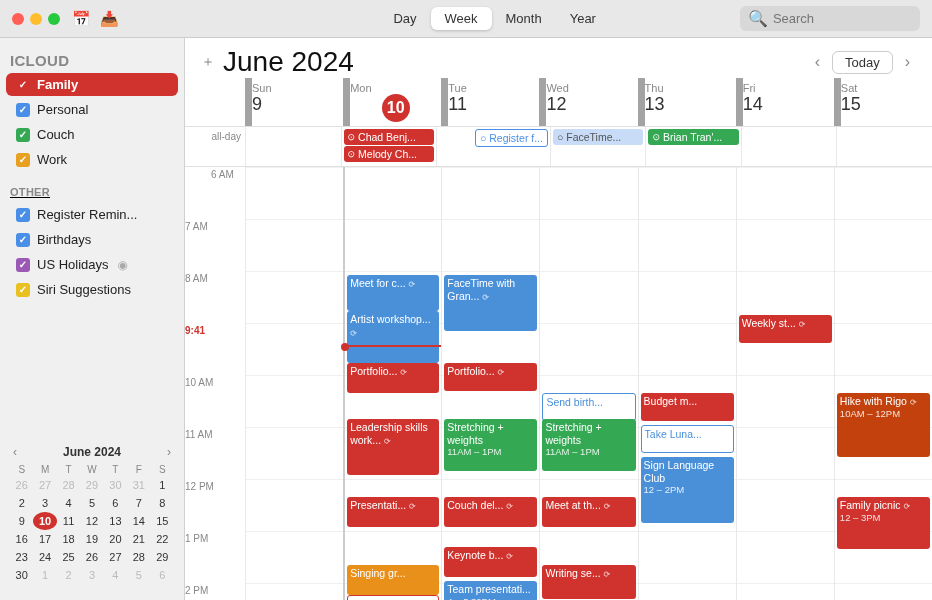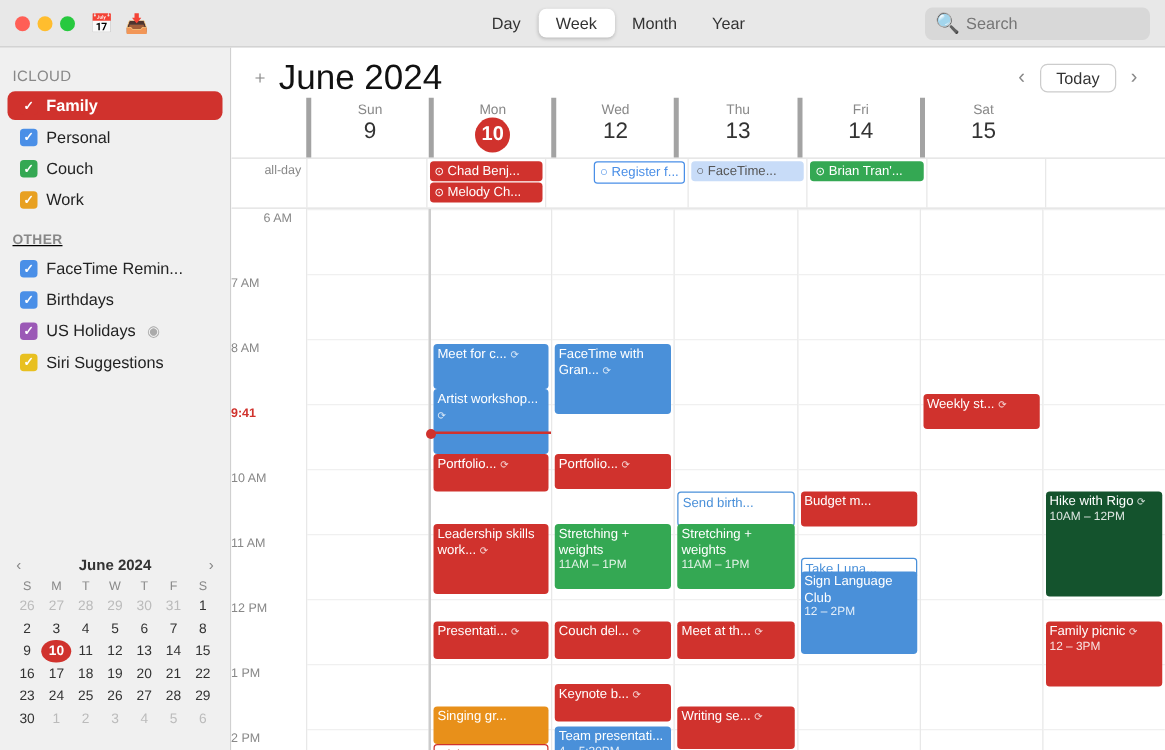--- a/index.html
+++ b/index.html
@@ -247,25 +247,24 @@
     }
 
     
     .day-headers {
       display: grid;
       grid-template-columns: 60px repeat(7, 1fr);
       border-bottom: 1px solid #e0e0e0;
       flex-shrink: 0;
     }
     .day-header {
-      text-align: center;
       padding: 4px 0;
       font-size: 12px;
       color: #888;
-      border-left: 4px solid #a3a3a3;
+      border-left: 7px solid #a3a3a3;
     }
     .day-header:first-child { border-left: none; }
     .day-header .day-name {
       font-size: 11px;
       color: #888;
     }
     .day-header .day-num {
       font-size: 18px;
       font-weight: 300;
       color: #333;
@@ -394,21 +393,21 @@
   <div class="search-bar">
     <span>🔍</span>
     <input type="text" placeholder="Search" style="">
   </div>
 </div>
 
 <div class="main">
 
   <div class="sidebar">
     <div style="padding: 4px 10px 2px;">
-      <span style="font-size:12px;color:#888;font-weight:400;text-transform:uppercase;letter-spacing:0.3px;">iCloud</span>
+      <span style="font-size:15px;color:#888;font-weight:700;text-transform:uppercase;letter-spacing:0.3px;">iCloud</span>
     </div>
 
     <div class="sidebar-item selected">
       <div class="checkbox checked cb-red"></div>
       <span class="sidebar-item-label">Family</span>
     </div>
     <div class="sidebar-item">
       <div class="checkbox checked cb-blue"></div>
       <span class="sidebar-item-label">Personal</span>
     </div>
@@ -420,21 +419,21 @@
       <div class="checkbox checked cb-orange"></div>
       <span class="sidebar-item-label">Work</span>
     </div>
 
     <div style="padding: 10px 10px 2px 10px; text-decoration: underline;">
       <span style="font-size:11px;color:#888;font-weight:600;text-transform:uppercase;letter-spacing:0.3px;">Other</span>
     </div>
 
     <div class="sidebar-item">
       <div class="checkbox checked cb-blue"></div>
-      <span class="sidebar-item-label">FaceTime Remin...</span>
+      <span class="sidebar-item-label">Register Remin...</span>
     </div>
     <div class="sidebar-item">
       <div class="checkbox checked cb-blue2"></div>
       <span class="sidebar-item-label">Birthdays</span>
     </div>
     <div class="sidebar-item">
       <div class="checkbox checked cb-purple"></div>
       <span class="sidebar-item-label">US Holidays</span>
       <span style="font-size:12px;color:#aaa;margin-left:2px;">◉</span>
     </div>
@@ -541,20 +540,24 @@
         <div style="border-left:none;"></div>
         <div class="day-header">
           <div class="day-name">Sun</div>
           <div class="day-num">9</div>
         </div>
         <div class="day-header">
           <div class="day-name">Mon</div>
           <div class="day-num today-num">10</div>
         </div>
         <div class="day-header">
+          <div class="day-name">Tue</div>
+          <div class="day-num">11</div>
+        </div>
+        <div class="day-header">
           <div class="day-name">Wed</div>
           <div class="day-num">12</div>
         </div>
         <div class="day-header">
           <div class="day-name">Thu</div>
           <div class="day-num">13</div>
         </div>
         <div class="day-header">
           <div class="day-name">Fri</div>
           <div class="day-num">14</div>
@@ -726,21 +729,21 @@
               <div class="hour-line" style="top: 104px;"></div>
               <div class="hour-line" style="top: 156px;"></div>
               <div class="hour-line" style="top: 208px;"></div>
               <div class="hour-line" style="top: 260px;"></div>
               <div class="hour-line" style="top: 312px;"></div>
               <div class="hour-line" style="top: 364px;"></div>
               <div class="hour-line" style="top: 416px;"></div>
               <div class="cal-event" style="top: 226px; height: 28px; background: rgb(208, 50, 45); color: white; left: 2px; right: 2px;">
                 <div class="ev-title">Budget m...</div>
               </div>
-              <div class="cal-event" style="top: 258px; height: 16px; background: white; color: rgb(74, 144, 217); border: 1.5px solid rgb(74, 144, 217); left: 2px; right: 2px; margin-top: 21px;">
+              <div class="cal-event" style="top: 258px; height: 28px; background: white; color: rgb(74, 144, 217); border: 1.5px solid rgb(74, 144, 217); left: 2px; right: 2px;">
                 <div class="ev-title">Take Luna...</div>
               </div>
               <div class="cal-event" style="top: 290px; height: 66px; background: rgb(74, 144, 217); color: white; left: 2px; right: 2px;">
                 <div class="ev-title">Sign Language Club</div>
                 <div class="ev-time">12 – 2PM</div>
               </div>
             </div>
 
           <div class="day-col" id="col-5" style="height:624px;">
               <div class="hour-line" style="top: 0px;"></div>
@@ -760,21 +763,21 @@
           <div class="day-col" id="col-6" style="height:624px;">
               <div class="hour-line" style="top: 0px;"></div>
               <div class="hour-line" style="top: 52px;"></div>
               <div class="hour-line" style="top: 104px;"></div>
               <div class="hour-line" style="top: 156px;"></div>
               <div class="hour-line" style="top: 208px;"></div>
               <div class="hour-line" style="top: 260px;"></div>
               <div class="hour-line" style="top: 312px;"></div>
               <div class="hour-line" style="top: 364px;"></div>
               <div class="hour-line" style="top: 416px;"></div>
-              <div class="cal-event" style="top: 226px; height: 84px; background: #14532d; color: white; left: 2px; right: 2px;">
+              <div class="cal-event" style="top: 226px; height: 64px; background: #c2410c; color: white; left: 2px; right: 2px;">
                 <div class="ev-title">Hike with Rigo <span style="font-size:8px;opacity:0.8;">⟳</span></div>
                 <div class="ev-time">10AM – 12PM</div>
               </div>
               <div class="cal-event" style="top: 330px; height: 52px; background: rgb(208, 50, 45); color: white; left: 2px; right: 2px;">
                 <div class="ev-title">Family picnic <span style="font-size:8px;opacity:0.8;">⟳</span></div>
                 <div class="ev-time">12 – 3PM</div>
               </div>
             </div>
         </div>
       </div>

